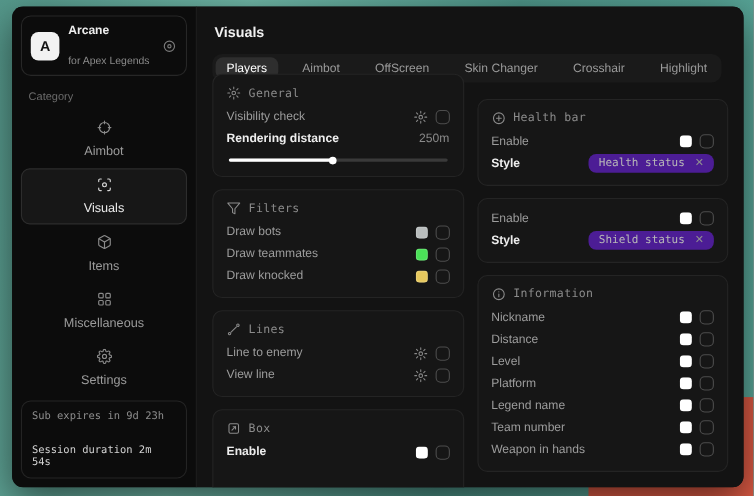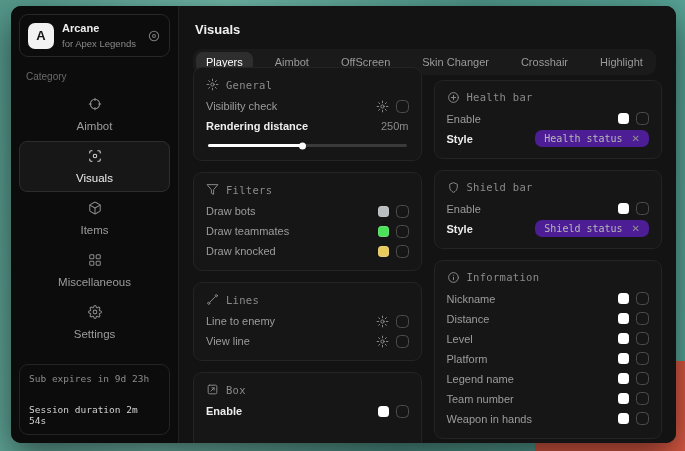--- a/index.html
+++ b/index.html
@@ -20,21 +20,21 @@
   
   .sidebar { width:168px; flex:none; background:#0c0c0c; border-right:1px solid #1f1f1f;
     padding:8px; display:flex; flex-direction:column; }
   .app-card { border:1px solid #272727; border-radius:9px; padding:7px 8px;
     display:flex; align-items:center; gap:8px; }
   .app-logo { width:26px; height:26px; background:#f2f2f2; border-radius:7px; flex:none;
     display:flex; align-items:center; justify-content:center;
     font-weight:700; color:#141414; font-size:13px; }
   .app-meta { flex:1; min-width:0; }
   .app-name { font-size:11px; font-weight:700; color:#ededed; }
-  .app-sub { font-size:9.5px; color:#8a8a8a; margin-top:4px; }
+  .app-sub { font-size:9.5px; color:#8a8a8a; margin-top:16px; }
   .icon { flex:none; display:inline-flex; }
   .app-card .icon { color:#7a7a7a; }
 
   .cat-label { margin:14px 7px 6px; font-size:10px; color:#6b6b6b; }
   .nav-item { display:flex; align-items:center; gap:9px; padding:7px 9px; margin:1px 0;
     border:1px solid transparent; border-radius:8px; color:#9c9c9c; font-size:11.5px;
     cursor:pointer;flex-direction:column; }
   .nav-item .icon { color:#8a8a8a; }
   .nav-item.active { background:#171717; border-color:#2d2d2d; color:#ececec; }
   .nav-item.active .icon { color:#d5d5d5; }
@@ -323,28 +323,20 @@
           <div class="row">
             <span class="row-label bright">Style</span>
             <span class="select-pill">
               <span class="select-value">Health status</span>
               <span class="pill-x">✕</span>
             </span>
           </div>
         </section>
 
         <section class="card">
-          <div class="card-head">
-            <span class="icon">
-              <svg width="13" height="13" viewBox="0 0 24 24" fill="none" stroke="currentColor" stroke-width="1.8" stroke-linejoin="round">
-                  <path d="M12 3l7 3v5c0 4.6-3 8.2-7 10-4-1.8-7-5.4-7-10V6z"></path>
-                </svg>
-            </span>
-            <span class="card-title">Shield bar</span>
-          </div>
           <div class="row">
             <span class="row-label">Enable</span>
             <span class="ctrls">
               <span class="swatch" style="background-color: rgb(255, 255, 255);"></span>
               <span class="checkbox"></span>
             </span>
           </div>
           <div class="row">
             <span class="row-label bright">Style</span>
             <span class="select-pill">

